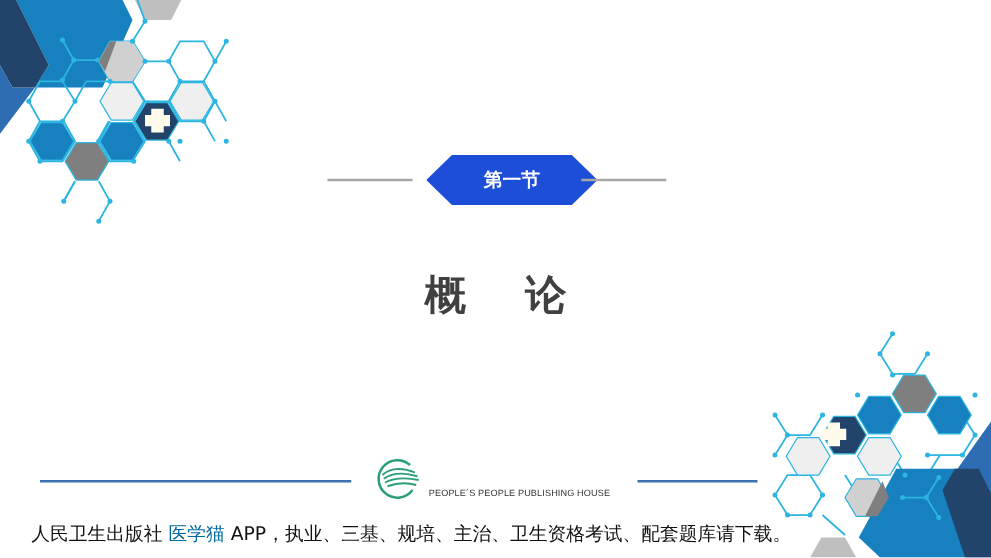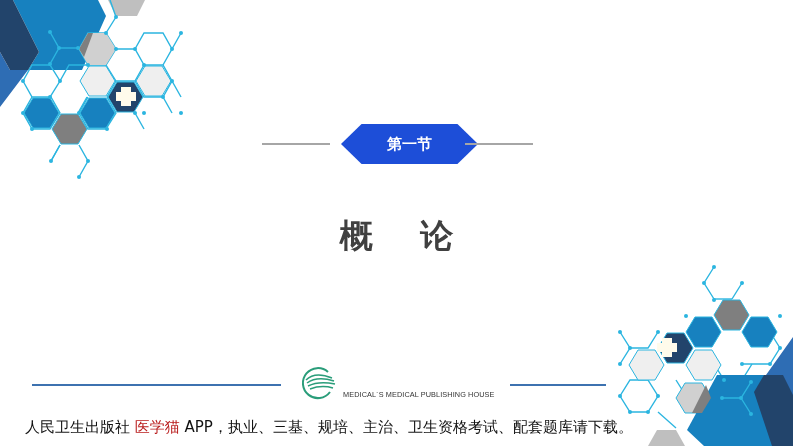--- a/index.html
+++ b/index.html
@@ -17,21 +17,21 @@
   .title { position:absolute; left:0; width:793px; top:214px; text-align:center;
            font-size:33px; font-weight:bold; color:#404040; letter-spacing:18px; padding-left:18px; box-sizing:border-box; }
   .footer-line { position:absolute; top:384px; height:2px; background:#3d72b0; }
   .logo { position:absolute; left:298px; top:366px; width:200px; height:34px; }
   .logo-cn { position:absolute; left:44px; top:1px; font-family:"DejaVu Serif","Liberation Serif",serif;
              font-size:17px; font-weight:bold; font-style:italic; color:#1a1a1a; letter-spacing:3px; white-space:nowrap; }
   .logo-en { position:absolute; left:45px; top:24px; font-family:"Liberation Sans",sans-serif;
              font-size:7.3px; color:#333333; white-space:nowrap; letter-spacing:0.1px; }
   .promo { position:absolute; left:25px; top:418px; font-size:15px; color:#111111; white-space:nowrap;
            font-family:"DejaVu Sans","Liberation Sans",sans-serif; }
-  .promo .hl { color:#b91c1c; }
+  .promo .hl { color:#0369a1; }
 </style>
 </head>
 <body>
 
 <svg class="layer" width="200" height="190" viewBox="0 0 200 190">
 
   <polygon points="13,0 98,0 106,16 82,70 28,70 39,52" fill="#1781bf"></polygon>
   <polygon points="0,52 10,70 28,70 0,107" fill="#2e6db4"></polygon>
   <polygon points="0,0 13,0 39,52 28,70 10,70 0,52" fill="#22446b"></polygon>
   <polygon points="108,0 145,0 137,16 116,16" fill="#bfbfbf"></polygon>
@@ -179,18 +179,18 @@
 <div class="footer-line" style="left:510px; width:96px;"></div>
 
 <div class="logo">
   <svg width="40" height="34" viewBox="0 0 40 34" style="position:absolute;left:0;top:0">
     <path d="M30,6 A15,15 0 1 0 32,26" fill="none" stroke="#2a9d7a" stroke-width="2"></path>
     <path d="M8,14 C14,8 24,8 34,12" fill="none" stroke="#2a9d7a" stroke-width="1.5"></path>
     <path d="M9,17 C16,12 26,12 36,15" fill="none" stroke="#2a9d7a" stroke-width="1.5"></path>
     <path d="M10,20 C18,16 27,16 37,18" fill="none" stroke="#2a9d7a" stroke-width="1.5"></path>
     <path d="M12,23 C20,20 28,20 35,22" fill="none" stroke="#2a9d7a" stroke-width="1.5"></path>
   </svg>
-  <span class="logo-en">MEDICAL´S MEDICAL PUBLISHING HOUSE</span>
+  <span class="logo-en">PEOPLE´S PEOPLE PUBLISHING HOUSE</span>
 </div>
 
 <div class="promo">
   <span>人民卫生出版社 </span><span class="hl">医学猫</span><span> APP，执业、三基、规培、主治、卫生资格考试、配套题库请下载。</span>
 </div>
 
 </body></html>

